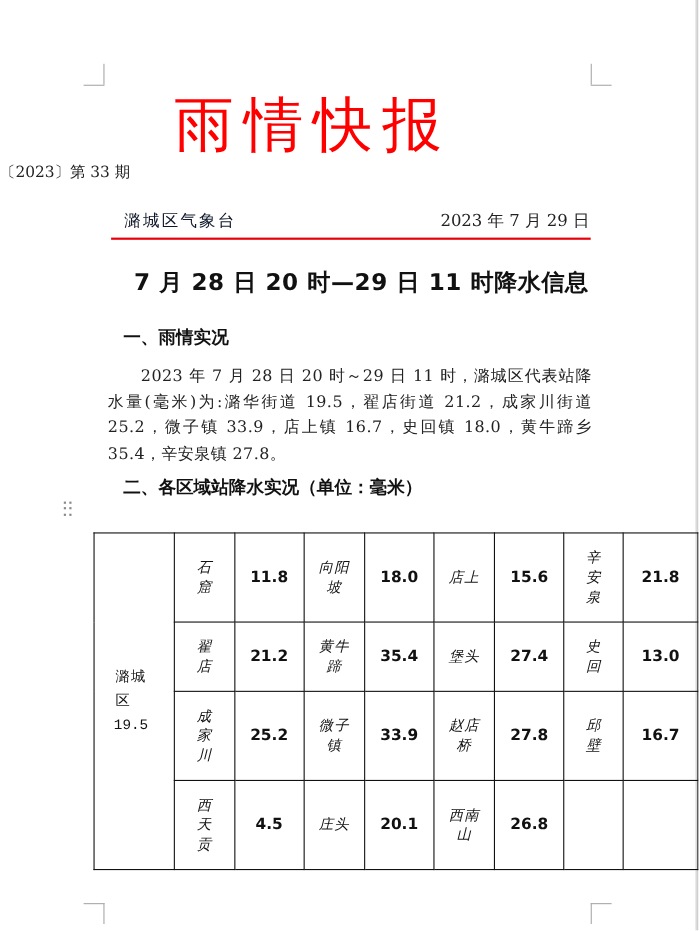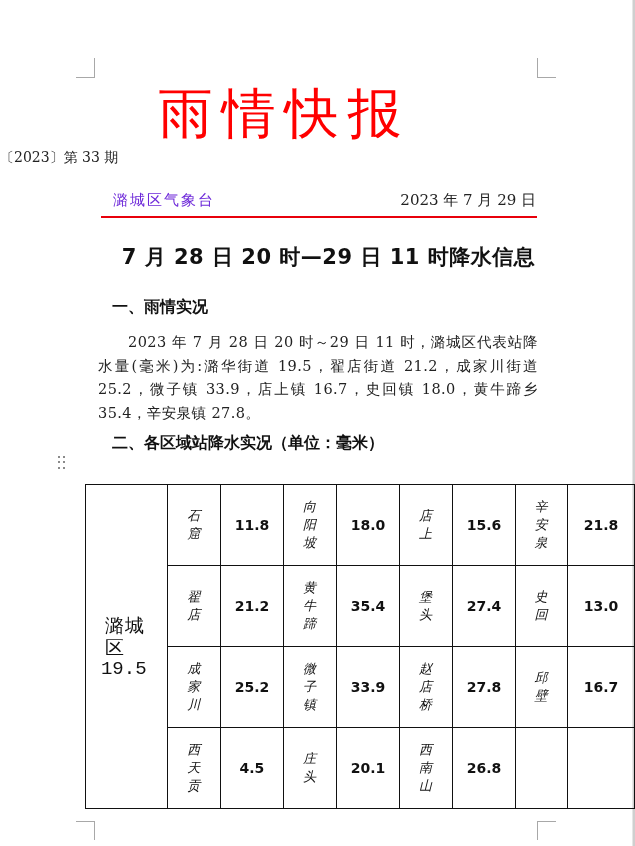--- a/index.html
+++ b/index.html
@@ -39,21 +39,21 @@
     position:absolute; left:0; width:557px; top:82px; text-align:center;
     color:#ff0000; font-family:"DejaVu Sans", "Liberation Sans", sans-serif;
     font-size:54px; letter-spacing:9px; line-height:64px; font-weight:normal;
     padding-left:12px; box-sizing:border-box;
   }
   .issue {
     position:absolute; left:0; width:635px; top:147px; text-align:left;
     font-size:14px; line-height:20px; color:#222;
   }
   .meta-left {
-    position:absolute; left:113px; top:191px; font-size:15px; letter-spacing:2px; color:#6d28d9;
+    position:absolute; left:113px; top:191px; font-size:15px; letter-spacing:2px; color:#0f172a;
   }
   .meta-right {
     position:absolute; right:99px; top:191px; font-size:15px; color:#222;
   }
   .red-rule {
     position:absolute; left:101px; top:216px; width:436px; height:2px; background:#e8000b;
   }
   .doc-title {
     position:absolute; left:0; width:635px; top:243px; text-align:center;
     font-family:"DejaVu Sans", "Liberation Sans", sans-serif;
@@ -79,21 +79,21 @@
   .drag-handle span { width:2px; height:2px; background:#8a8a8a; display:block; }
 
   table.rain {
     position:absolute; left:85px; top:484px;
     border-collapse:collapse; font-size:14px; color:#111;
   }
   table.rain td {
     border:1px solid #111; height:30px; padding:13px; text-align:center; vertical-align:middle;
   }
   td.district {
-    width:66px; font-size:19px; line-height:22px;
+    width:66px; font-size:13px; line-height:22px;
   }
   td.district .dname { display:block; text-align:left; padding-left:6px; letter-spacing:1px; }
   td.district .dval { display:block; padding-right:6px;
     font-family:Liberation Mono, monospace; }
   td.station { width:57px; font-size:13px; letter-spacing:1px; font-style:italic; }
   td.value { width:40px; font-family:"DejaVu Sans", "Liberation Sans", sans-serif; font-size:14px;font-weight:bold; }
   td.station-wide { width:59px; }
   td.station-last { width:55px; }
   td.value-last { width:55px; }
 </style>

